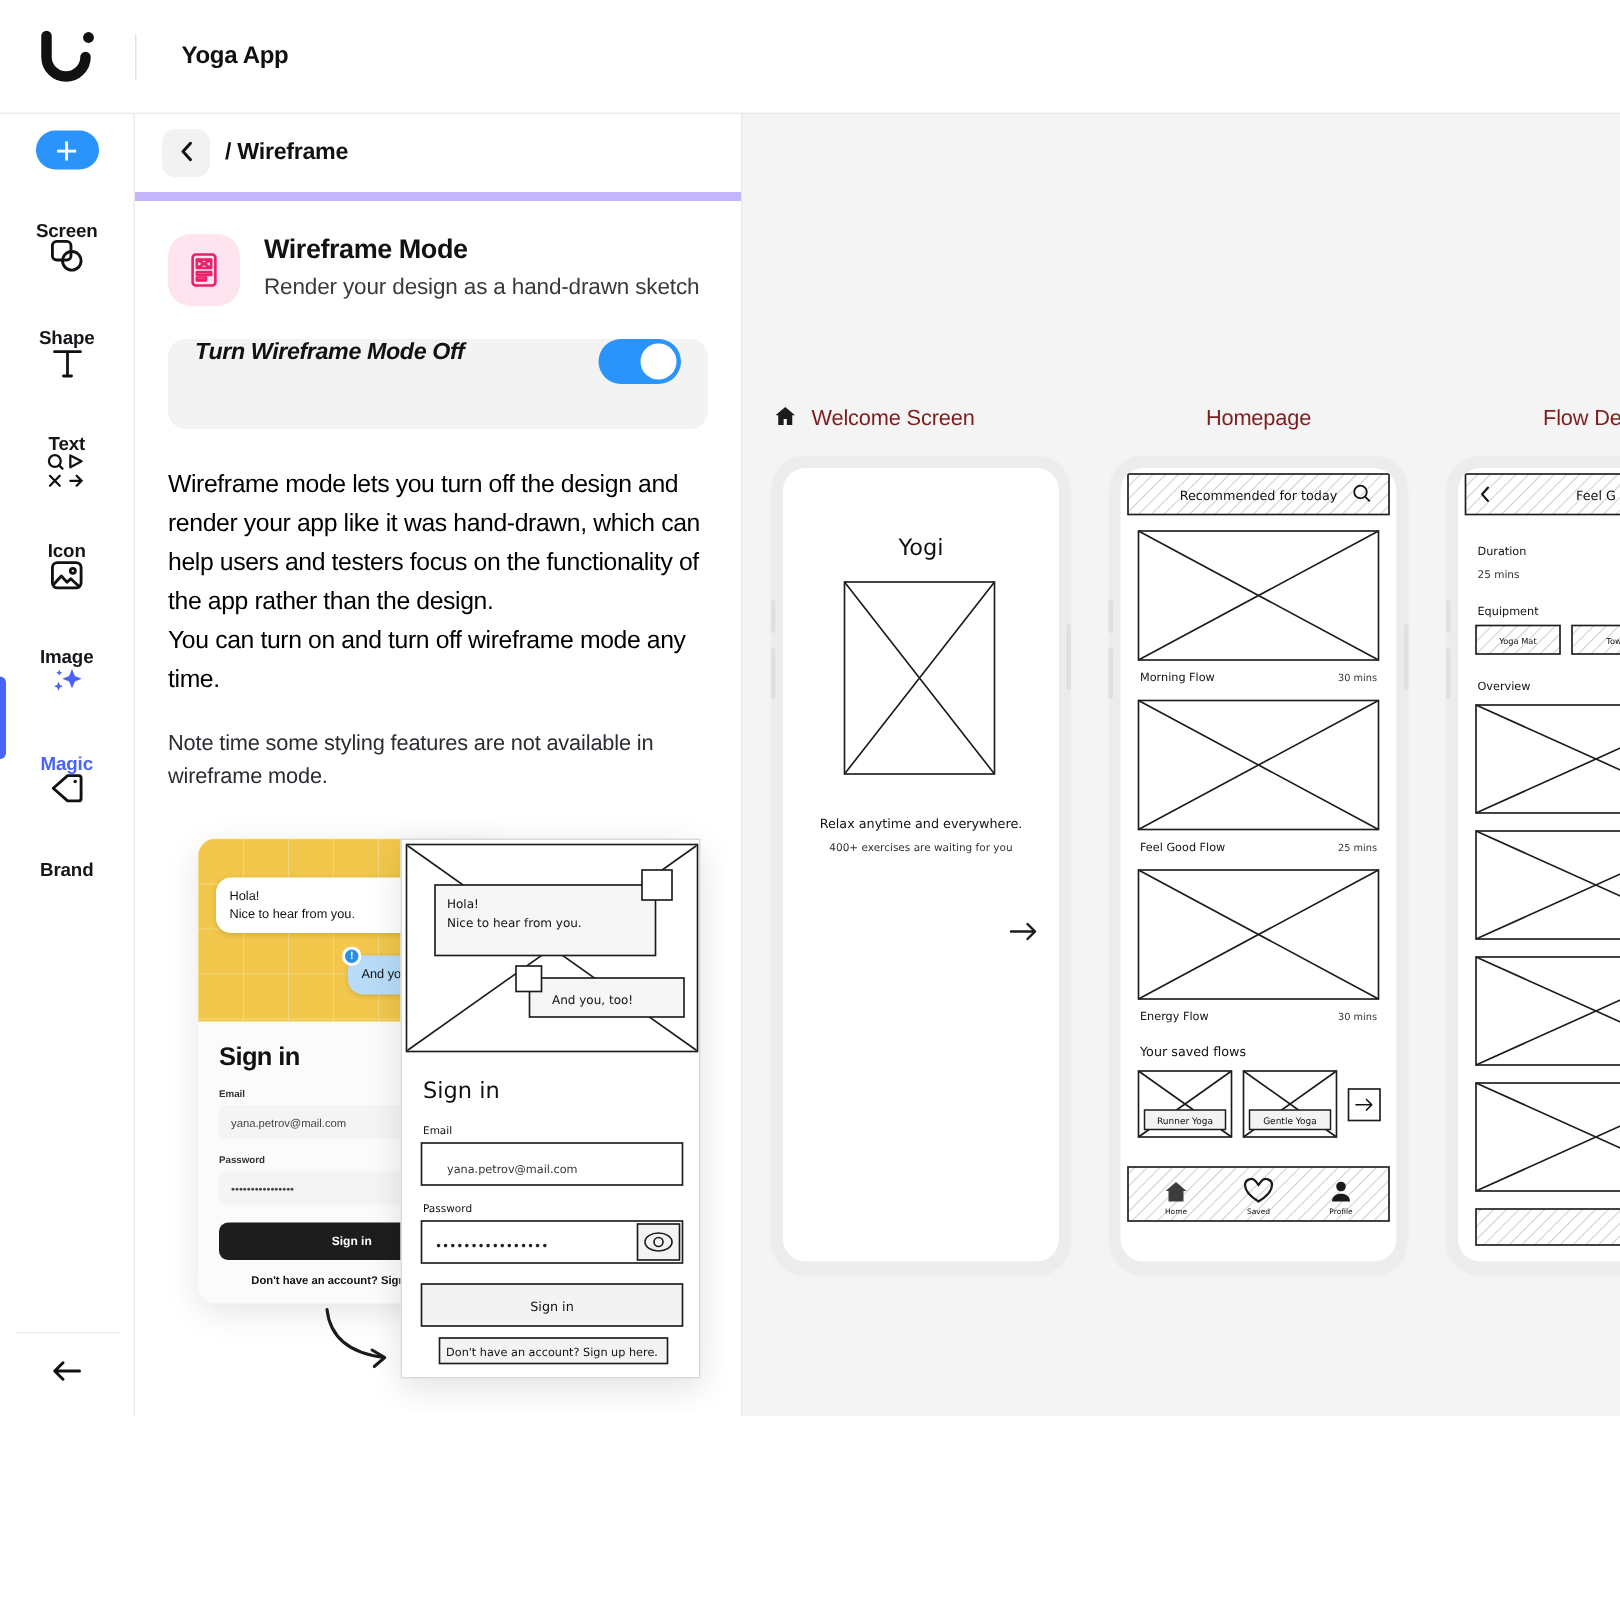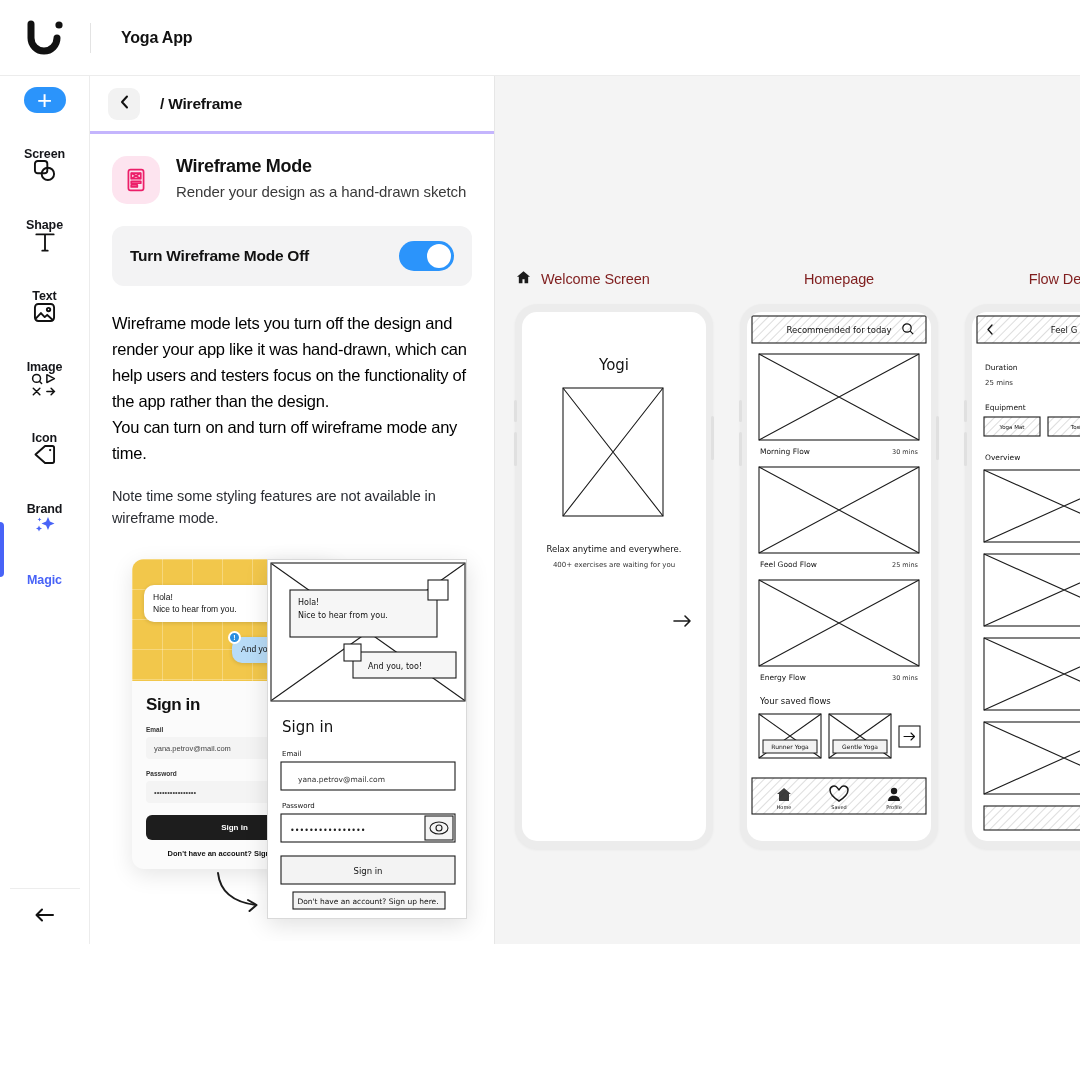--- a/index.html
+++ b/index.html
@@ -57,42 +57,42 @@
     display: flex; align-items: center; justify-content: center; cursor: pointer;
   }
 
   
   .panel {
     width: 405px; min-width: 405px; background: #fff;
     border-right: 1px solid #e6e6e6; display: flex; flex-direction: column;
   }
   .panel-head {
     height: 58px; min-height: 58px; display: flex; align-items: center;
-    padding: 0 18px; gap: 20px; border-bottom: 3px solid #c4b5fd;
+    padding: 0 18px; gap: 10px; border-bottom: 6px solid #c4b5fd;
   }
   .back-btn {
     width: 32px; height: 32px; border-radius: 9px; background: #f2f2f2;
     display: flex; align-items: center; justify-content: center; cursor: pointer;
     color: #1b1b1b; font-size: 14px;
   }
   .crumb { font-size: 15.5px; font-weight: 700; color: #111; letter-spacing: -0.2px; }
 
   .panel-body { padding: 22px 22px 0 22px; overflow: hidden; }
 
   .mode-head { display: flex; gap: 16px; align-items: flex-start; }
   .mode-icon {
     width: 48px; height: 48px; min-width: 48px; border-radius: 15px; background: #fde4ef;
     display: flex; align-items: center; justify-content: center;
   }
   .mode-title { font-size: 18px; font-weight: 700; color: #121212; letter-spacing: -0.3px; }
   .mode-sub { font-size: 15px; color: #3a3a3a; line-height: 1.38; margin-top: 5px; letter-spacing: -0.1px; }
 
   .toggle-row {
     margin-top: 22px; height: 60px; background: #f3f3f4; border-radius: 12px;
-    display: flex; align-items: center; justify-content: space-between; padding: 0 18px; cursor: pointer;
+    display: flex; align-items: flex-start; justify-content: space-between; padding: 0 18px; cursor: pointer; font-style: italic;
   }
   .toggle-label { font-size: 15.5px; font-weight: 700; color: #111; letter-spacing: -0.25px; }
   .switch {
     width: 55px; height: 30px; border-radius: 16px; background: #2b94fb; position: relative;
   }
   .switch .knob {
     position: absolute; top: 3px; right: 3px; width: 24px; height: 24px; border-radius: 50%;
     background: #fff;
   }
 
@@ -222,63 +222,63 @@
         <div class="rail-ico">
           <svg width="26" height="26" viewBox="0 0 24 24" fill="none" stroke="#111" stroke-width="1.7" stroke-linecap="round">
             <path d="M4 5h16M12 5v15M9.5 20h5"></path>
           </svg>
         </div>
         <div class="rail-label">Text</div>
       </div>
 
       <div class="rail-item">
         <div class="rail-ico">
-          <svg width="27" height="27" viewBox="0 0 24 24" fill="none" stroke="#111" stroke-width="1.7" stroke-linejoin="round">
-            <rect x="3.5" y="4.5" width="17" height="15" rx="3"></rect>
-            <circle cx="15.6" cy="9.4" r="1.5"></circle>
-            <path d="M4.2 17.5l4.6-5 3.4 3.6 2.2-2 5.4 5"></path>
-          </svg>
-        </div>
-        <div class="rail-label">Image</div>
-      </div>
-
-      <div class="rail-item">
-        <div class="rail-ico">
           <svg width="30" height="26" viewBox="0 0 32 26" fill="none" stroke="#111" stroke-width="1.6" stroke-linecap="round">
             <circle cx="7" cy="7" r="4.2"></circle>
               <path d="M10 10l2.4 2.4"></path>
             <path d="M18 3l8 4.2-8 4.2z" stroke-linejoin="round"></path>
             <path d="M3.5 17.5l7 7M10.5 17.5l-7 7"></path>
             <path d="M18 21h8M22.5 17.5l3.5 3.5-3.5 3.5"></path>
           </svg>
         </div>
         <div class="rail-label">Icon</div>
       </div>
 
-
-
       <div class="rail-item">
         <div class="rail-ico">
           <svg width="27" height="27" viewBox="0 0 24 24" fill="none" stroke="#111" stroke-width="1.7" stroke-linejoin="round">
-            <path d="M12.5 4.5H19a1.5 1.5 0 0 1 1.5 1.5v12a1.5 1.5 0 0 1-1.5 1.5h-6.5L4 12z"></path>
-            <circle cx="17" cy="8" r="1" fill="#111" stroke="none"></circle>
-          </svg>
-        </div>
-        <div class="rail-label">Brand</div>
-      </div>
+            <rect x="3.5" y="4.5" width="17" height="15" rx="3"></rect>
+            <circle cx="15.6" cy="9.4" r="1.5"></circle>
+            <path d="M4.2 17.5l4.6-5 3.4 3.6 2.2-2 5.4 5"></path>
+          </svg>
+        </div>
+        <div class="rail-label">Image</div>
+      </div>
+
+
 
       <div class="rail-item active">
         <div class="rail-ico">
           <svg width="28" height="26" viewBox="0 0 28 26" fill="#4863f7">
             <path d="M17 4l1.9 4.6L23.5 10.5l-4.6 1.9L17 17l-1.9-4.6L10.5 10.5l4.6-1.9z"></path>
             <path d="M8 12.5l.9 2.1 2.1.9-2.1.9-.9 2.1-.9-2.1-2.1-.9 2.1-.9z"></path>
             <path d="M8.5 4.5l.6 1.4 1.4.6-1.4.6-.6 1.4-.6-1.4-1.4-.6 1.4-.6z"></path>
           </svg>
         </div>
         <div class="rail-label">Magic</div>
+      </div>
+
+      <div class="rail-item">
+        <div class="rail-ico">
+          <svg width="27" height="27" viewBox="0 0 24 24" fill="none" stroke="#111" stroke-width="1.7" stroke-linejoin="round">
+            <path d="M12.5 4.5H19a1.5 1.5 0 0 1 1.5 1.5v12a1.5 1.5 0 0 1-1.5 1.5h-6.5L4 12z"></path>
+            <circle cx="17" cy="8" r="1" fill="#111" stroke="none"></circle>
+          </svg>
+        </div>
+        <div class="rail-label">Brand</div>
       </div>
 
       <div class="rail-spacer"></div>
 
       <div class="rail-foot">
         <span>
           <svg width="26" height="20" viewBox="0 0 26 20" fill="none" stroke="#111" stroke-width="2" stroke-linecap="round" stroke-linejoin="round">
             <path d="M21 10H5M10 4.5L4.5 10 10 15.5"></path>
           </svg>
         </span>

